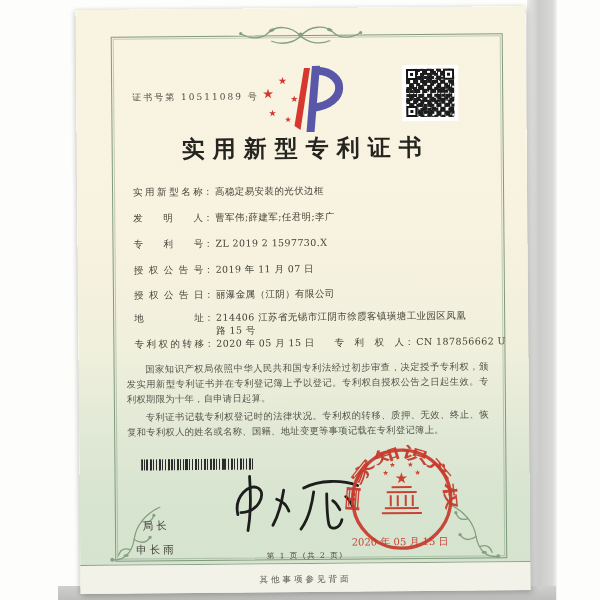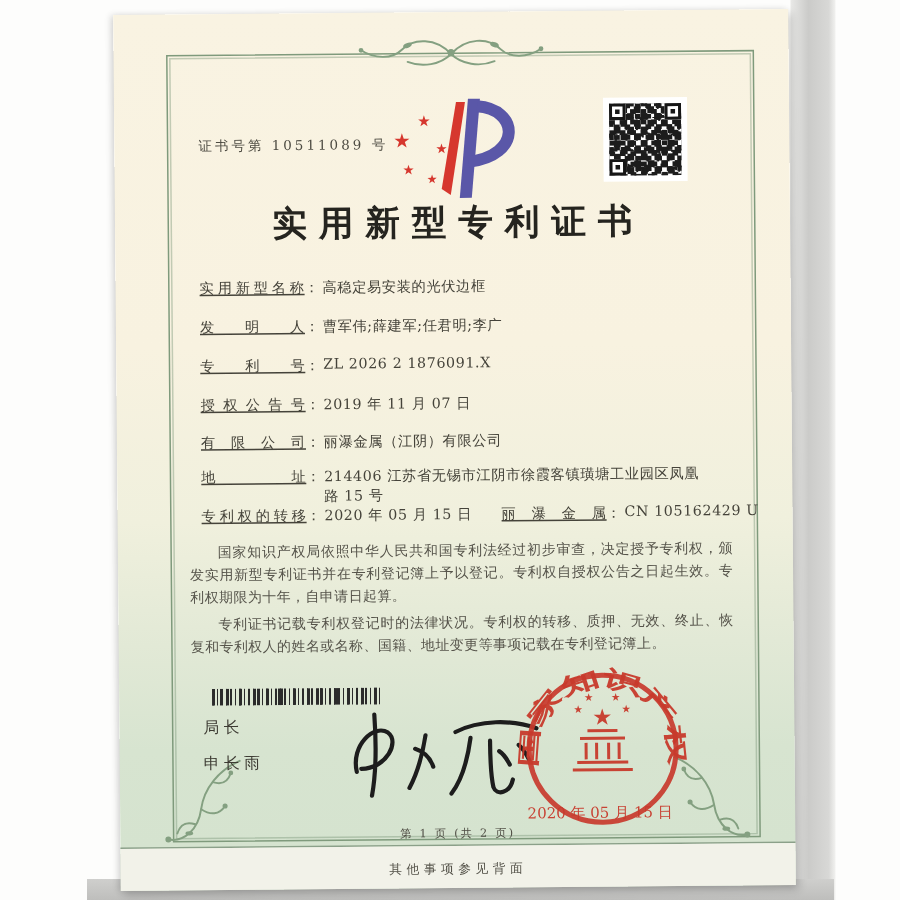--- a/index.html
+++ b/index.html
@@ -29,35 +29,35 @@
         repeating-conic-gradient(#1c1c1c 0% 25%, transparent 0% 50%) 0px 0px/7px 7px,
         repeating-conic-gradient(#1c1c1c 0% 25%, transparent 0% 50%) 3px 2px/9px 9px,
         repeating-conic-gradient(transparent 0% 25%, #1c1c1c 0% 32%, transparent 0% 50%) 1px 4px/11px 11px,
         #fff;}
   .finder{position:absolute;width:11px;height:11px;border:2px solid #161616;background:#fff;box-sizing:border-box;}
   .finder::after{content:"";position:absolute;left:2px;top:2px;width:3px;height:3px;background:#161616;}
   .finder.tl{left:0;top:0}.finder.tr{right:0;top:0}.finder.bl{left:0;bottom:0}
   .title{position:absolute;left:0;top:125px;width:100%;text-align:center;
       font-size:23px;font-weight:bold;color:#25241f;letter-spacing:8px;text-indent:8px;}
   .row{position:absolute;left:56px;font-size:9.5px;color:#45433a;letter-spacing:.4px;white-space:nowrap;}
-  .flabel{display:inline-block;width:70px;text-align:justify;text-align-last:justify;vertical-align:top;text-decoration:underline;}
+  .flabel{display:inline-block;width:70px;text-align:justify;text-align-last:justify;vertical-align:top;}
   .colon{display:inline-block;vertical-align:top;margin-right:2px;}
   .fvalue{display:inline-block;vertical-align:top;white-space:pre-line;max-width:300px;}
   .r1{top:177px}.r2{top:203px}.r3{top:229px}.r4{top:255px}.r5{top:280px}
   .r6{top:303px}.r7{top:329px}
   .grant2{position:absolute;left:200px;top:0;white-space:nowrap;}
   .paras{position:absolute;left:48px;right:40px;top:352px;}
   .paras p{margin:0 0 3px 0;font-size:9.3px;line-height:15px;color:#55534a;
       text-indent:2em;text-align:justify;letter-spacing:.3px;}
   .barcode{position:absolute;left:62px;top:450px;width:112px;height:11px;
       background:
         repeating-linear-gradient(90deg,#2b2b2b 0 1px,transparent 1px 3px),
         repeating-linear-gradient(90deg,#2b2b2b 0 2px,transparent 2px 9px),
         repeating-linear-gradient(90deg,transparent 0 5px,#2b2b2b 5px 6px,transparent 6px 13px);}
-  .director{position:absolute;left:56px;top:464px;font-size:10.5px;color:#3d3b33;letter-spacing:3px;line-height:24px;}
+  .director{position:absolute;left:56px;top:504px;font-size:10.5px;color:#3d3b33;letter-spacing:3px;line-height:24px;text-align:center;}
   .signature{position:absolute;left:142px;top:460px;width:150px;height:76px;}
   .seal{position:absolute;left:258px;top:428px;width:128px;height:128px;}
   .bottom-line{position:absolute;left:0;top:555px;width:100%;height:1px;background:#8ba089;}
   .bottom-strip{position:absolute;left:0;top:556px;width:100%;height:28px;background:#f2f2e9;}
   .page-footer{position:absolute;left:0;top:543px;width:100%;text-align:center;
       font-size:7.5px;letter-spacing:1.5px;color:#4c4a41;}
   .back-note{position:absolute;left:0;top:566px;width:100%;text-align:center;
       font-size:8.5px;letter-spacing:3px;color:#55534a;}
 </style>
 </head>
@@ -143,36 +143,36 @@
 
     <div class="title">实用新型专利证书</div>
 
     <div class="row r1">
       <span class="flabel">实用新型名称</span><span class="colon">：</span><span class="fvalue">高稳定易安装的光伏边框</span>
     </div>
     <div class="row r2">
       <span class="flabel">发明人</span><span class="colon">：</span><span class="fvalue">曹军伟;薛建军;任君明;李广</span>
     </div>
     <div class="row r3">
-      <span class="flabel">专利号</span><span class="colon">：</span><span class="fvalue">ZL 2026 2 1876091.X</span>
+      <span class="flabel">专利号</span><span class="colon">：</span><span class="fvalue">ZL 2019 2 1597730.X</span>
     </div>
     <div class="row r4">
       <span class="flabel">授权公告号</span><span class="colon">：</span><span class="fvalue">2019 年 11 月 07 日</span>
     </div>
     <div class="row r5">
-      <span class="flabel">有限公司</span><span class="colon">：</span><span class="fvalue">丽瀑金属（江阴）有限公司</span>
+      <span class="flabel">授权公告日</span><span class="colon">：</span><span class="fvalue">丽瀑金属（江阴）有限公司</span>
     </div>
     <div class="row r6">
       <span class="flabel">地址</span><span class="colon">：</span><span class="fvalue">214406 江苏省无锡市江阴市徐霞客镇璜塘工业园区凤凰
 路 15 号</span>
     </div>
     <div class="row r7">
       <span class="flabel">专利权的转移</span><span class="colon">：</span><span class="fvalue">2020 年 05 月 15 日</span>
       <span class="grant2">
-        <span class="flabel">丽瀑金属</span><span class="colon">：</span><span class="fvalue">CN 105162429 U</span>
+        <span class="flabel">专利权人</span><span class="colon">：</span><span class="fvalue">CN 187856662 U</span>
       </span>
     </div>
 
     <div class="paras">
       <p>国家知识产权局依照中华人民共和国专利法经过初步审查，决定授予专利权，颁发实用新型专利证书并在专利登记簿上予以登记。专利权自授权公告之日起生效。专利权期限为十年，自申请日起算。</p>
       <p>专利证书记载专利权登记时的法律状况。专利权的转移、质押、无效、终止、恢复和专利权人的姓名或名称、国籍、地址变更等事项记载在专利登记簿上。</p>
     </div>
 
     <div class="barcode"></div>
 

